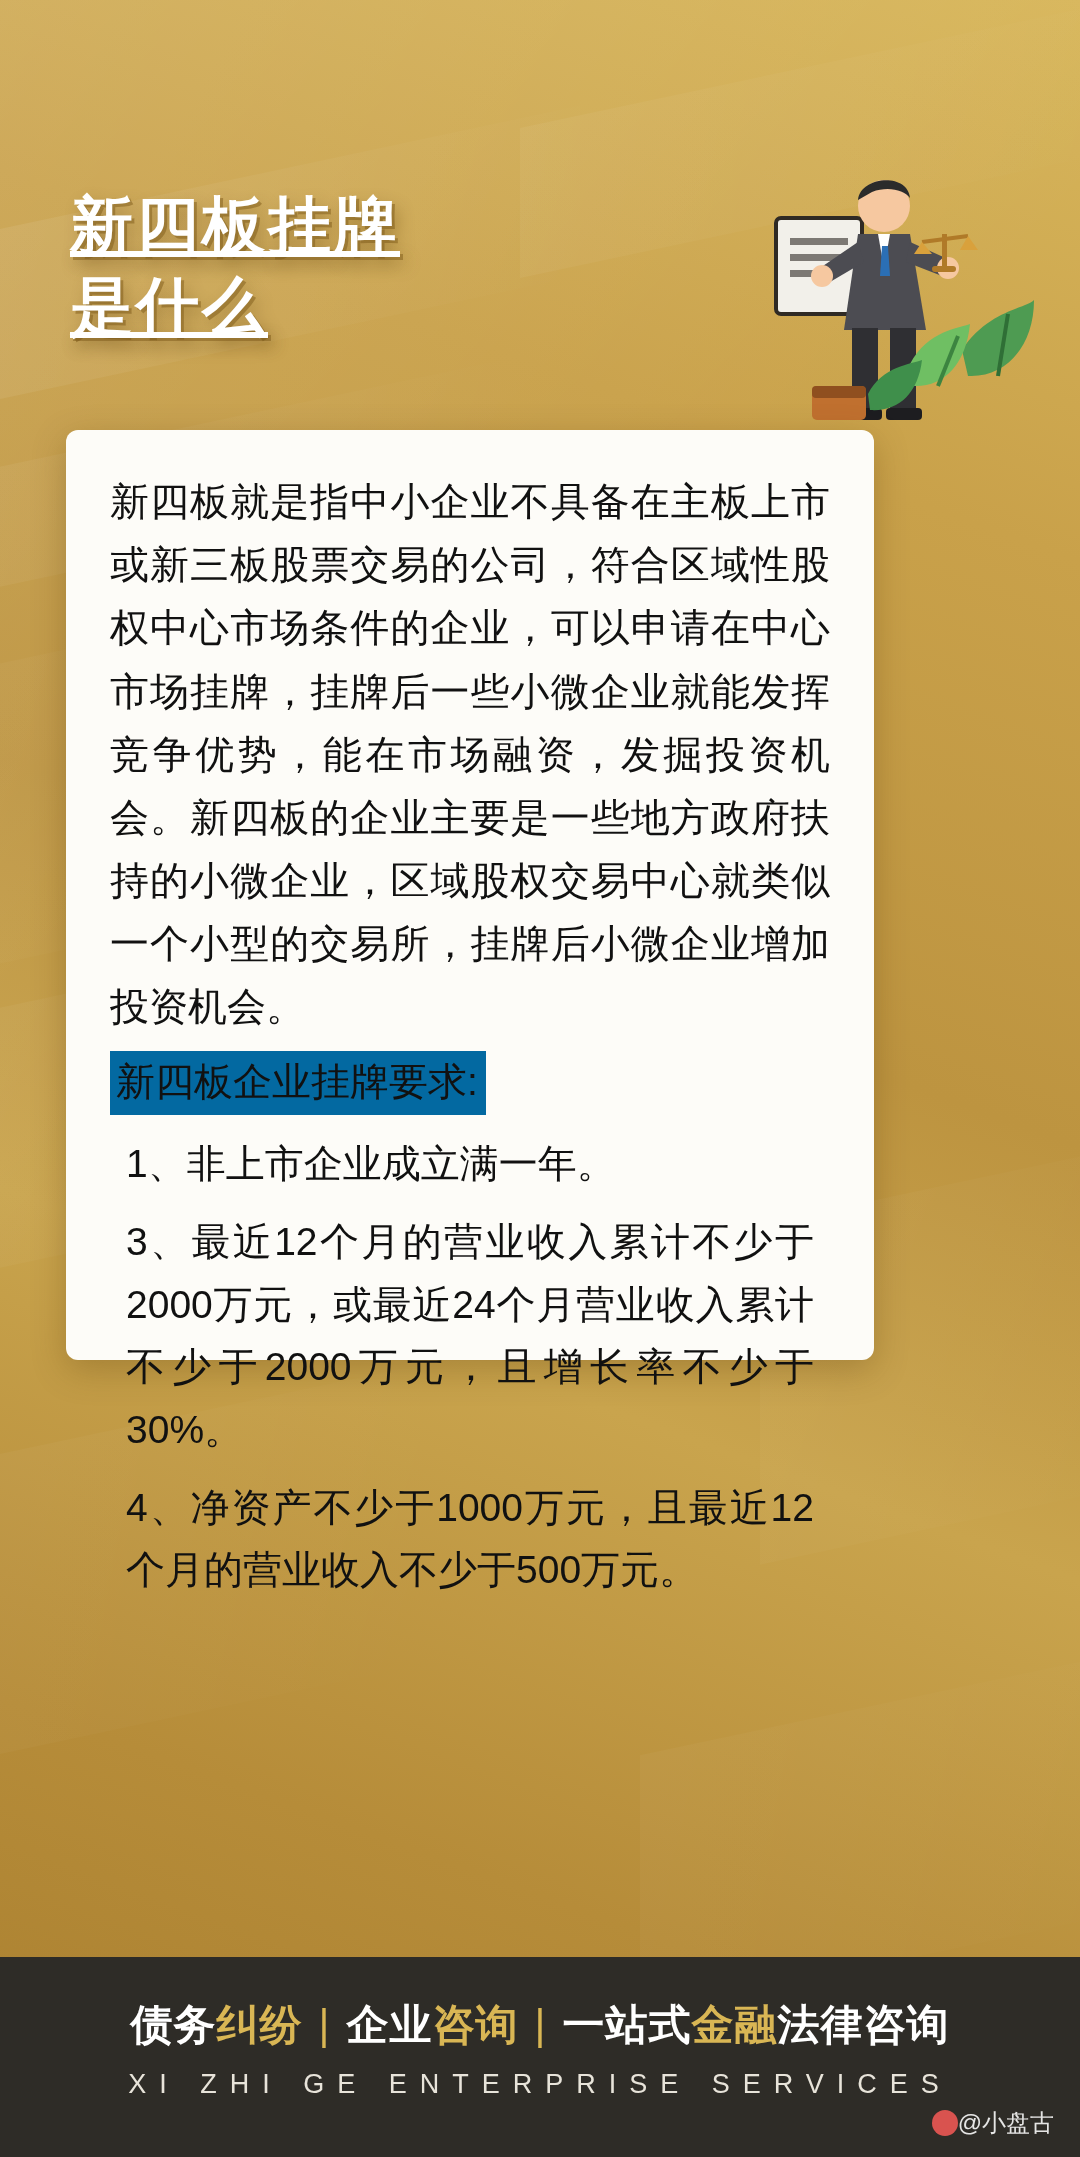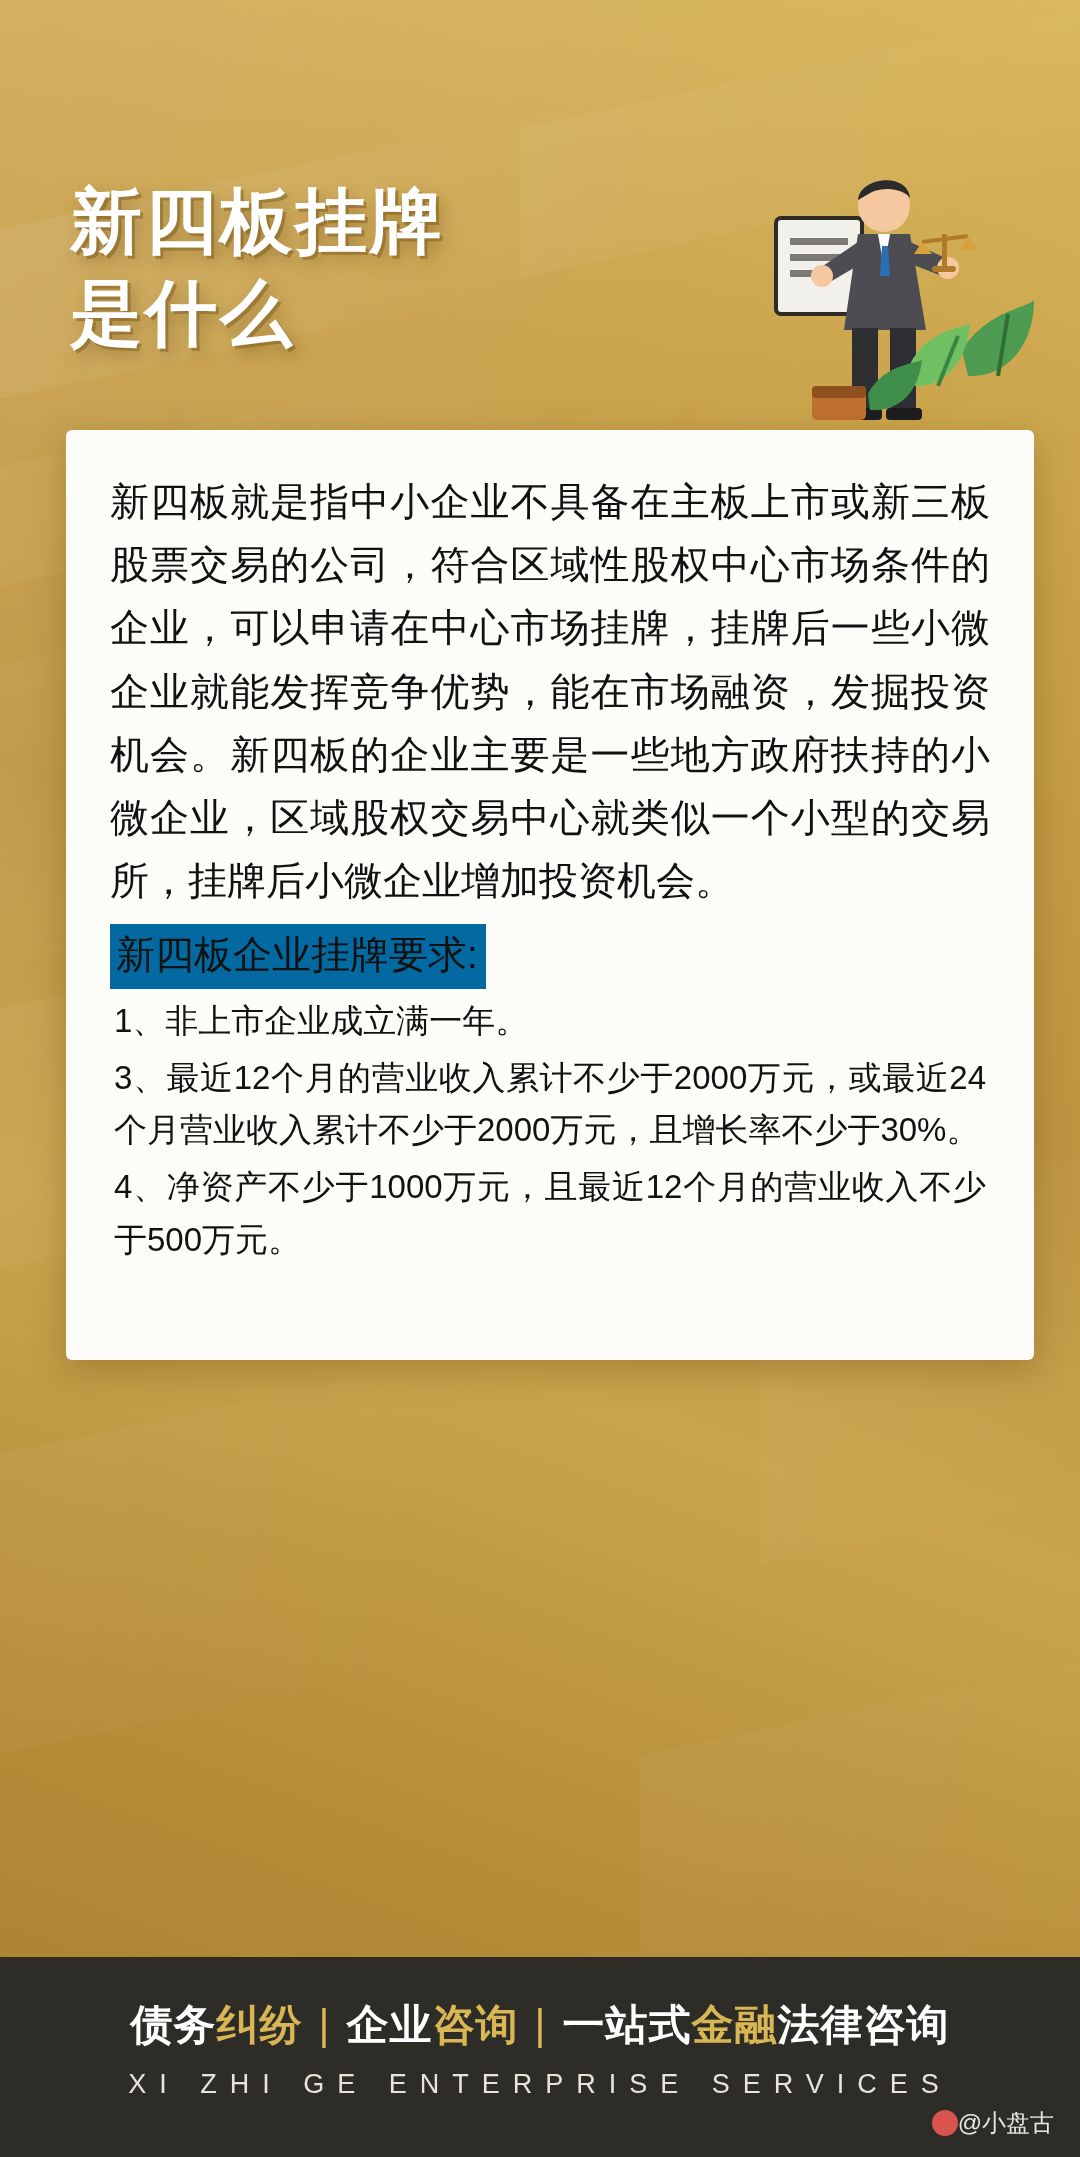--- a/index.html
+++ b/index.html
@@ -58,51 +58,52 @@
     font-size: 27px;
     font-weight: bold;
     letter-spacing: 2px;
     color: #1f1c15;
   }
 
   
   .headline {
     position: absolute;
     left: 70px;
-    top: 175px;
+    top: 185px;
     width: 640px;
     color: #ffffff;
     font-weight: bold;
-    font-size: 72px;
+    font-size: 63px;
     line-height: 1.28;
     letter-spacing: 3px;
     text-shadow:
       3px 3px 0 rgba(120,85,20,0.45),
       6px 8px 16px rgba(90,60,10,0.35);
+    text-decoration: underline;
   }
   .headline .l2 { display:block; }
 
   
   .illus {
     position: absolute;
     right: 38px;
     top: 150px;
     width: 330px;
     height: 290px;
   }
 
   
   .card {
     position: absolute;
     left: 66px;
     top: 430px;
-    width: 968px;
+    width: 808px;
     height: 930px;
     background: #fdfcf8;
-    border-radius: 6px;
+    border-radius: 12px;
     box-shadow: 0 10px 34px rgba(90,60,10,0.30);
     padding: 40px 44px 30px 44px;
     box-sizing: border-box;
   }
   .para {
     font-size: 39px;
     line-height: 1.62;
     color: #111111;
     text-align: justify;
     text-indent: 0;
@@ -113,24 +114,24 @@
     display: inline-block;
     background: #0369a1;
     color: #111;
     font-size: 39px;
     line-height: 1.5;
     padding: 2px 8px 4px 6px;
     margin: 6px 0 2px 0;
   }
   .req-list { margin: 0; padding: 0; list-style: none; }
   .req-item {
-    font-size: 33px;
+    font-size: 39px;
     line-height: 1.60;
     color: #111111;
-    margin: 4px;
+    margin: 16px;
     text-align: justify;
   }
 
   
   .footer {
     position: absolute;
     left: 0;
     bottom: 0;
     width: 1080px;
     height: 200px;

